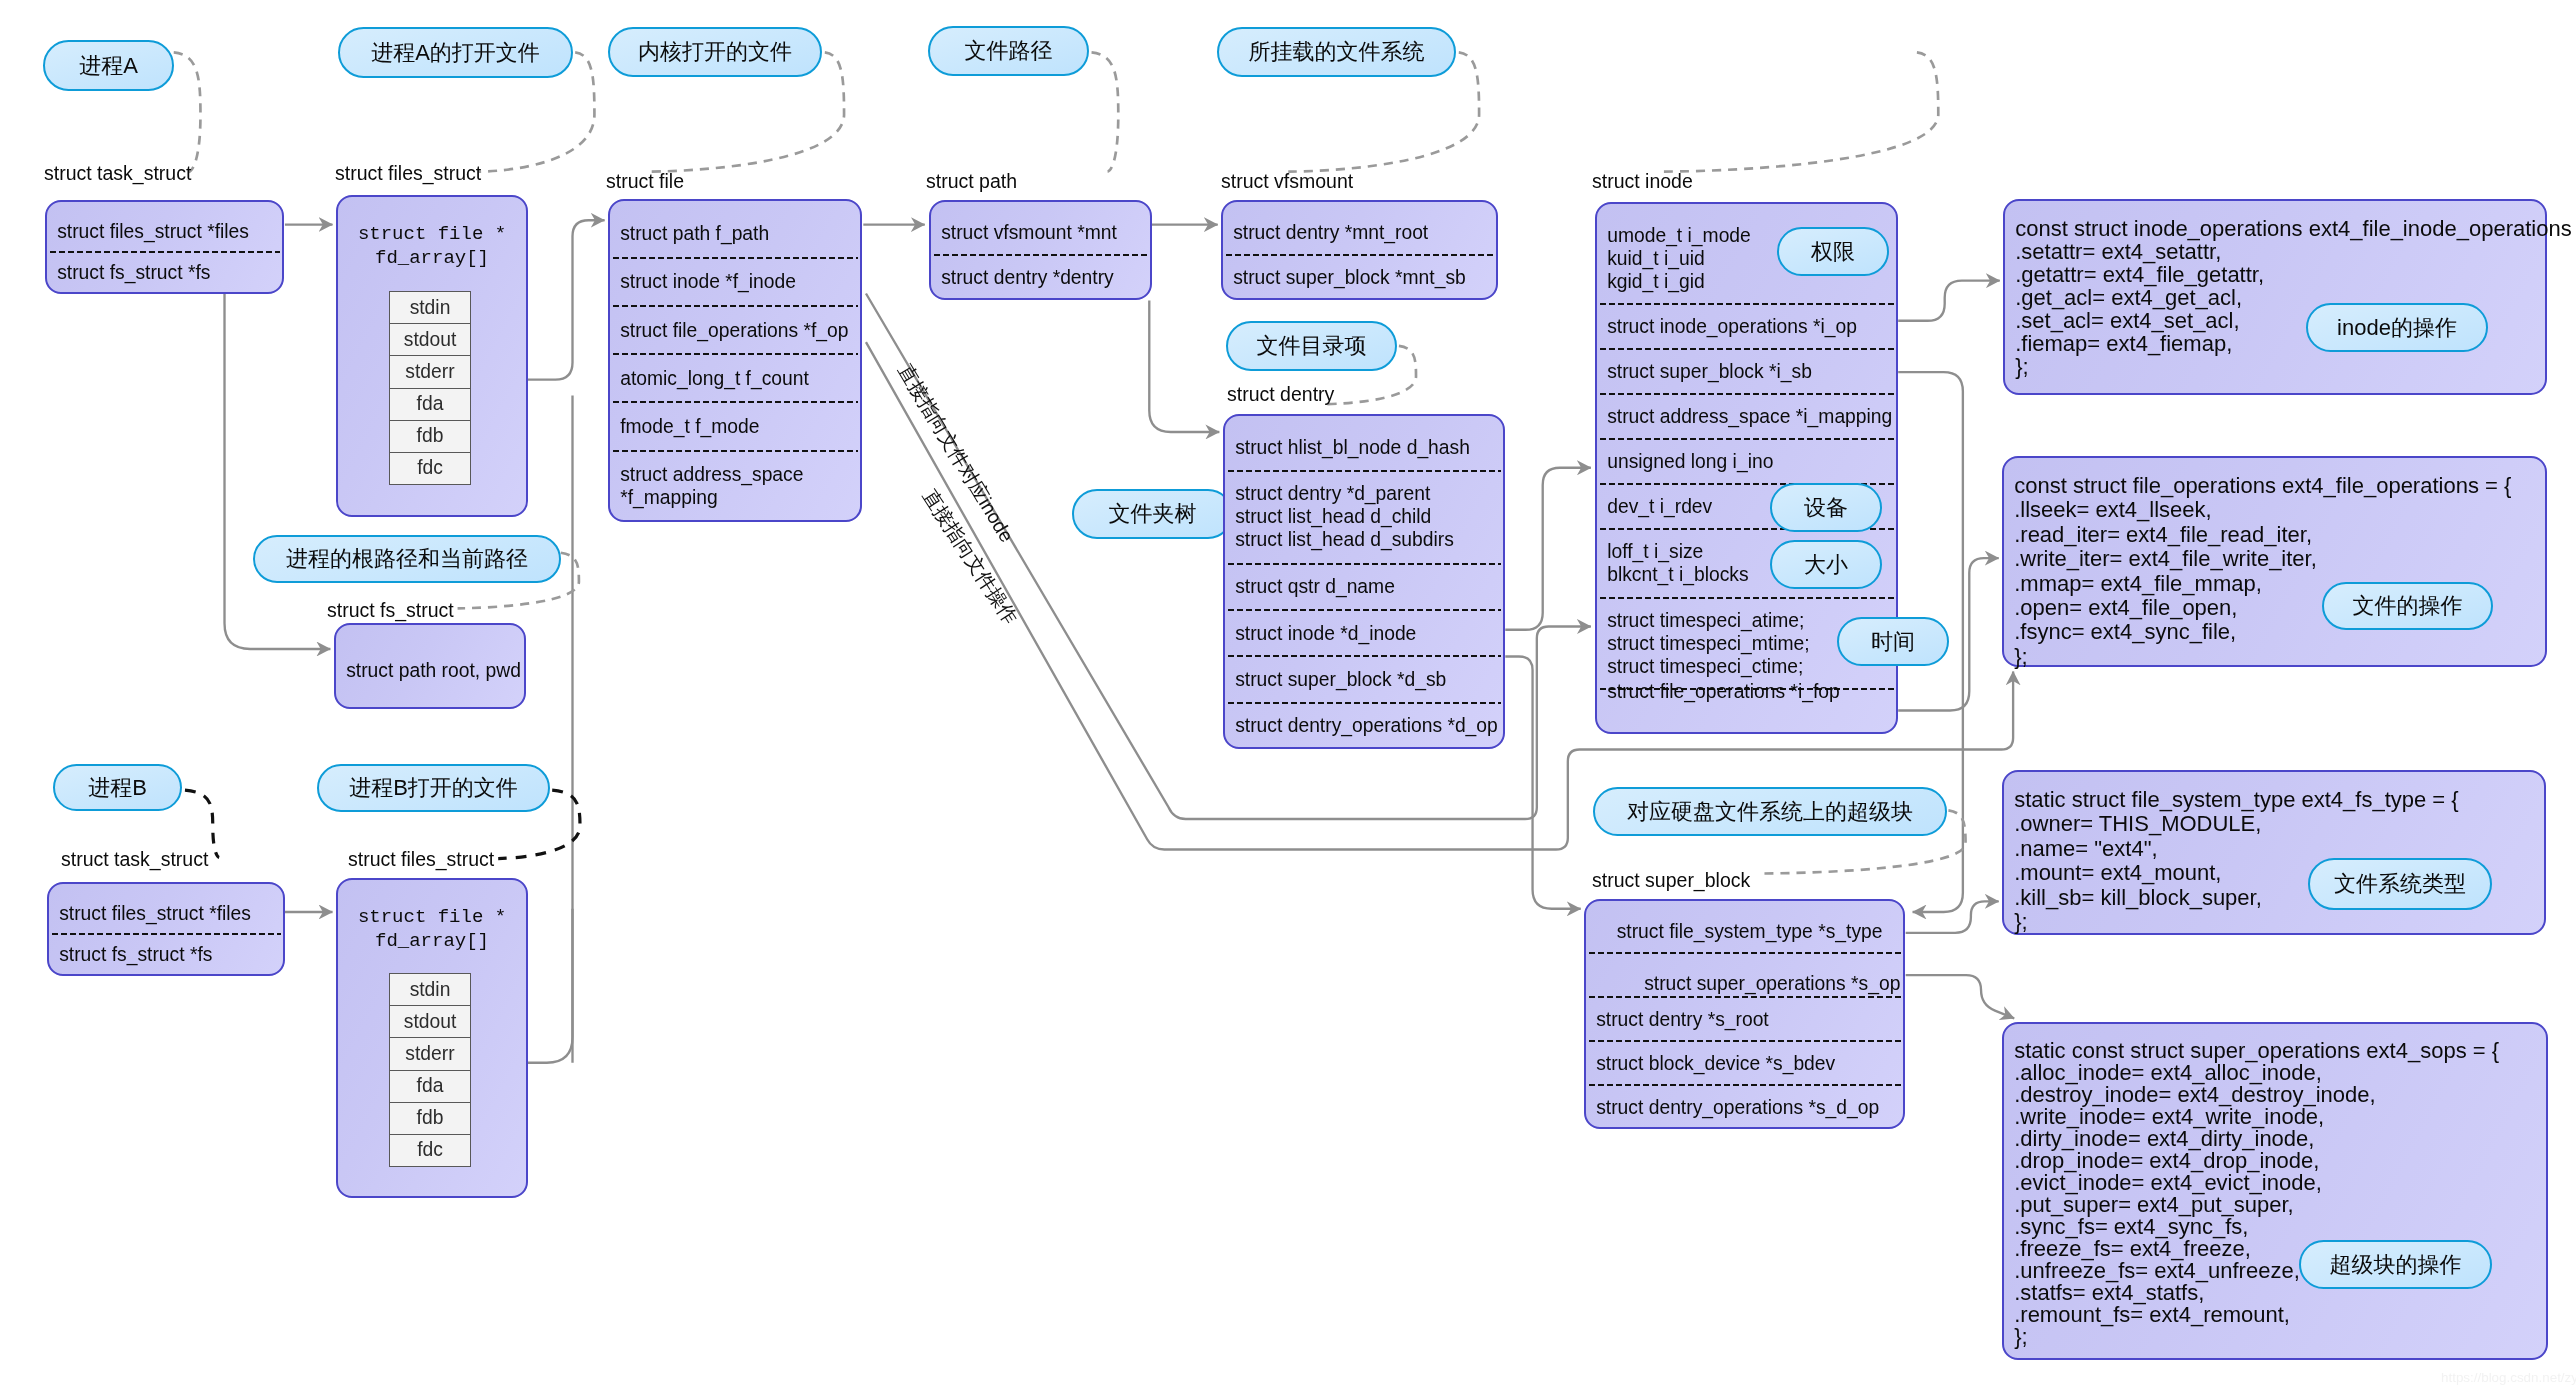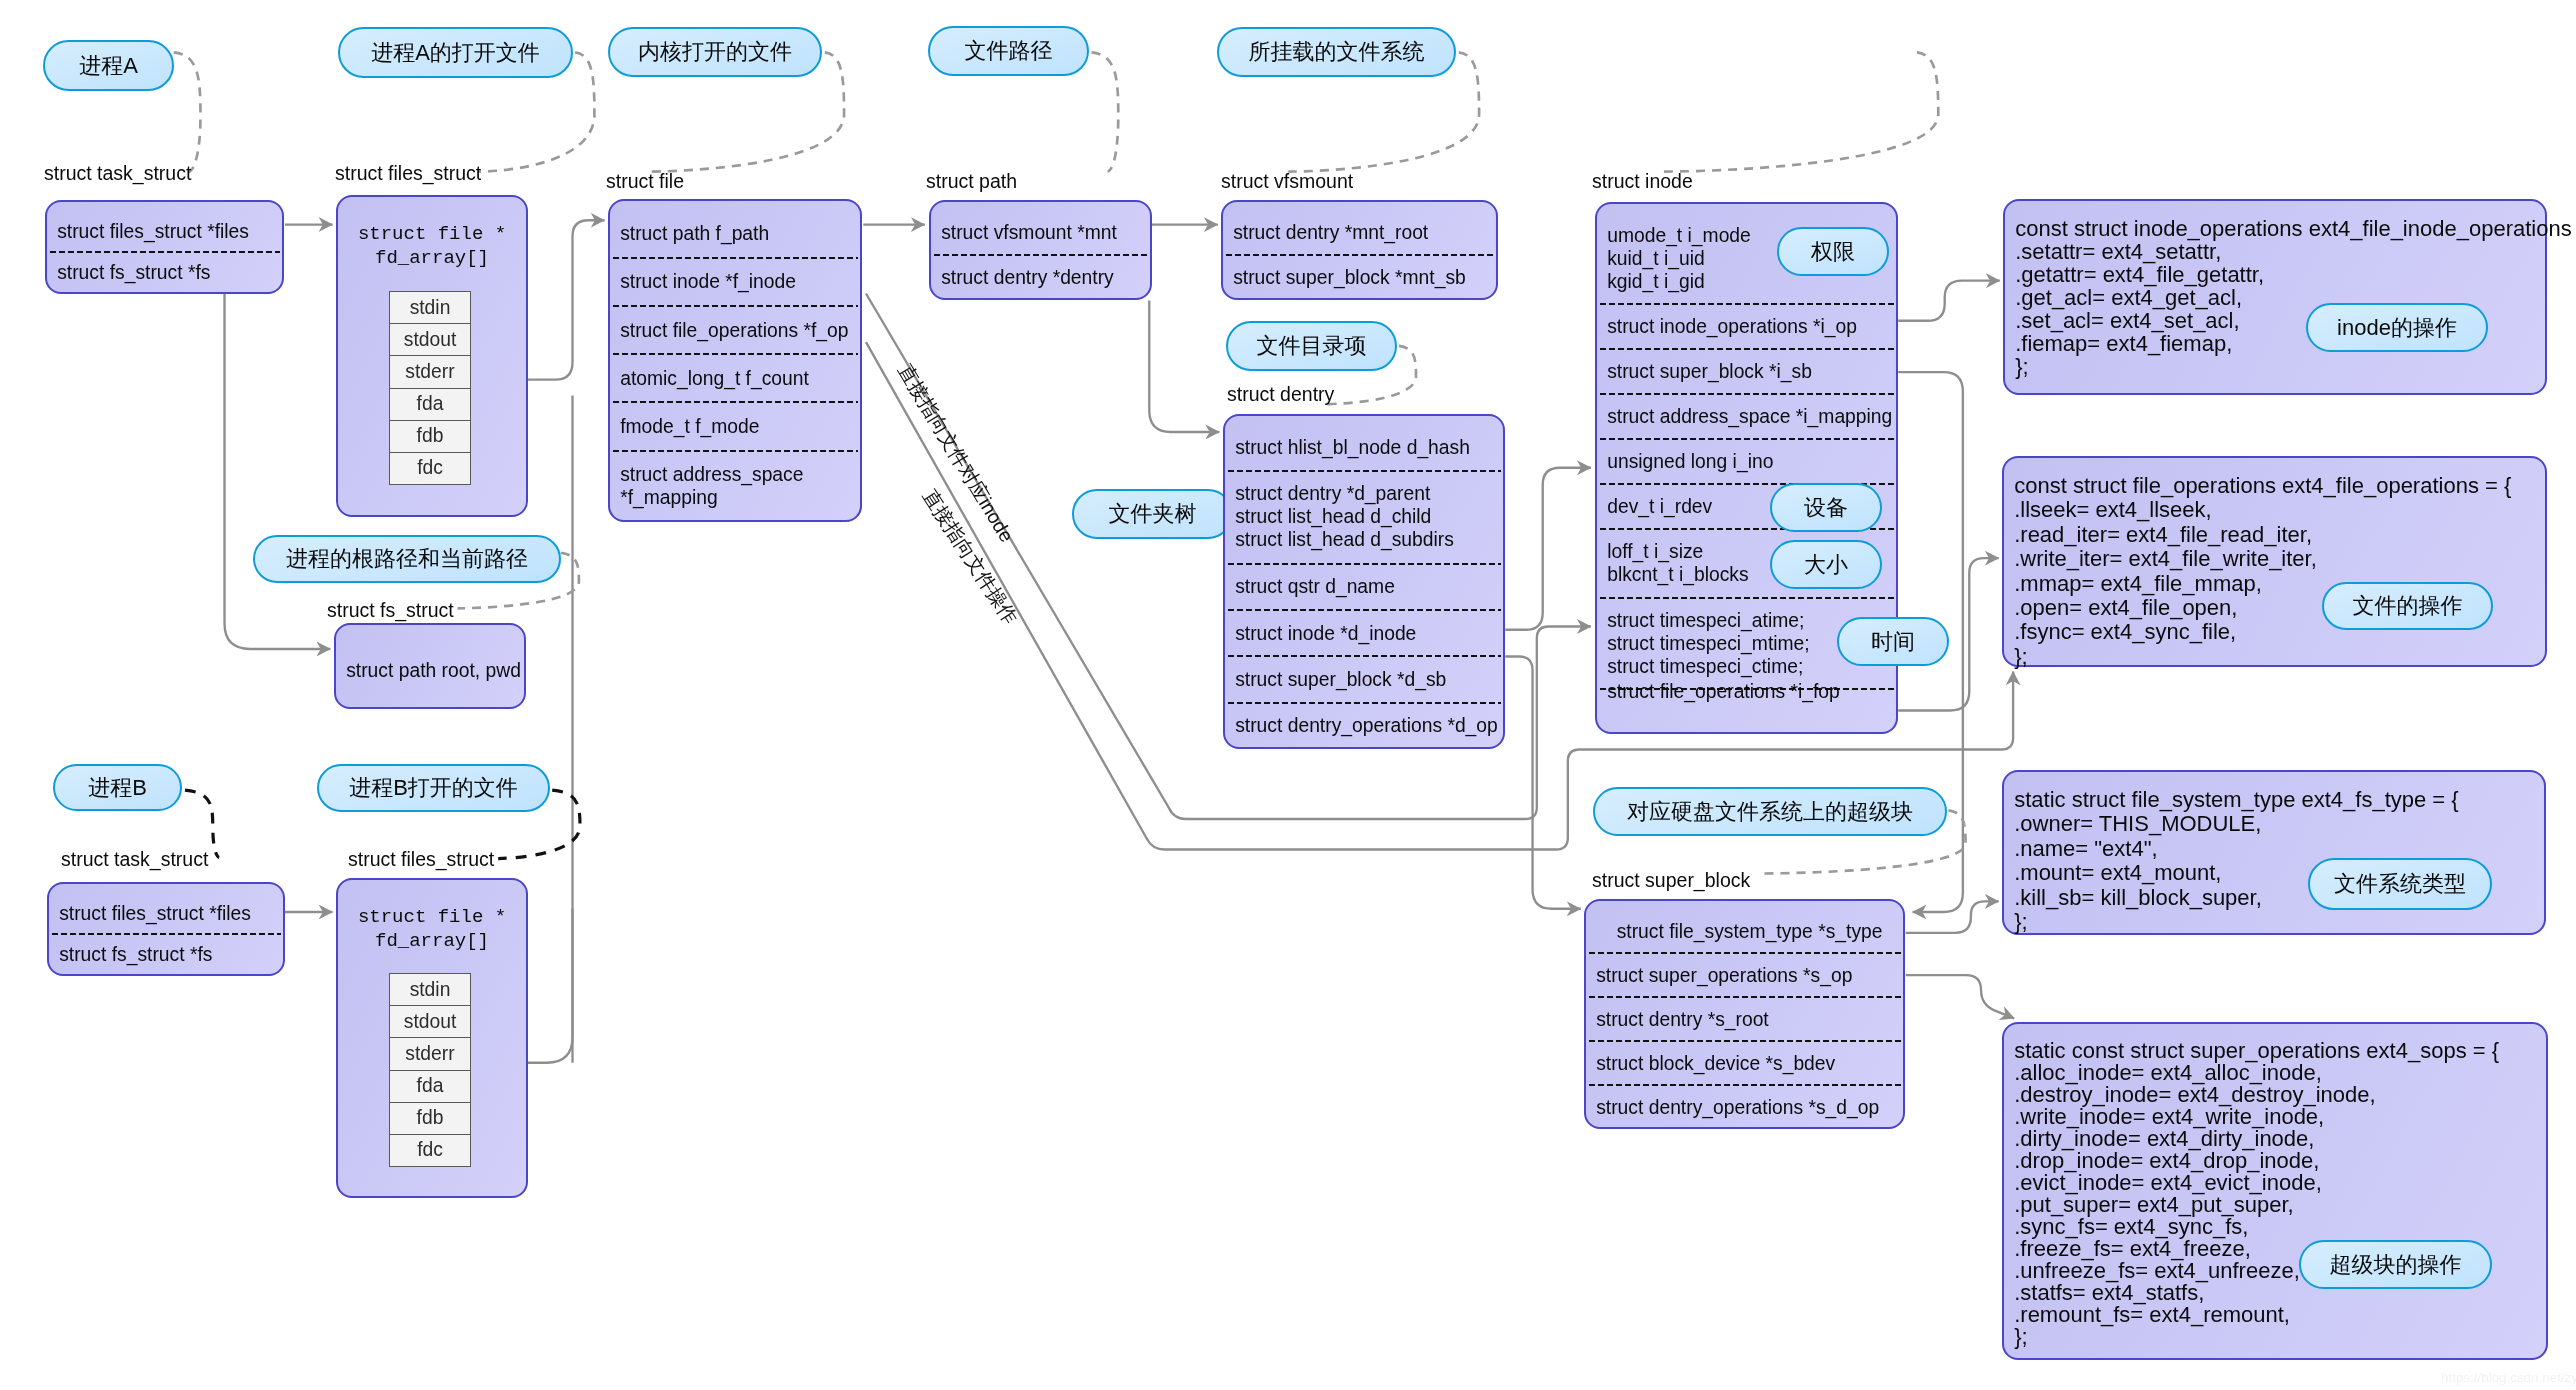--- a/index.html
+++ b/index.html
@@ -154,21 +154,21 @@
       <div class="srow" style="top: 405px;">struct timespeci_atime;
 struct timespeci_mtime;
 struct timespeci_ctime;</div>
       <div class="divider" style="left: 3.2px; right: 2.1px; top: 484px;"></div>
       <div class="srow" style="top: 476px;">struct file_operations *i_fop</div>
     </div>
     <div class="slabel" style="left: 1592px; top: 871px;">struct super_block</div>
     <div class="struct" style="left: 1584px; top: 899px; width: 321px; height: 230px;">
       <div class="srow" style="top: 19px; text-align: center;">struct file_system_type *s_type</div>
       <div class="divider" style="left: 3.2px; right: 2.1px; top: 51px;"></div>
-      <div class="srow" style="top: 63px;">struct super_operations *s_op</div>
+      <div class="srow" style="top: 71px; margin-left: 48px;">struct super_operations *s_op</div>
       <div class="divider" style="left: 3.2px; right: 2.1px; top: 95px;"></div>
       <div class="srow" style="top: 107px;">struct dentry *s_root</div>
       <div class="divider" style="left: 3.2px; right: 2.1px; top: 139px;"></div>
       <div class="srow" style="top: 151px;">struct block_device *s_bdev</div>
       <div class="divider" style="left: 3.2px; right: 2.1px; top: 183px;"></div>
       <div class="srow" style="top: 195px;">struct dentry_operations *s_d_op</div>
     </div>
     <div class="slabel" style="left: 61px; top: 850px;">struct task_struct</div>
     <div class="struct" style="left: 47px; top: 882px; width: 238px; height: 94px;">
       <div class="srow" style="top: 17.6px;">struct files_struct *files</div>

